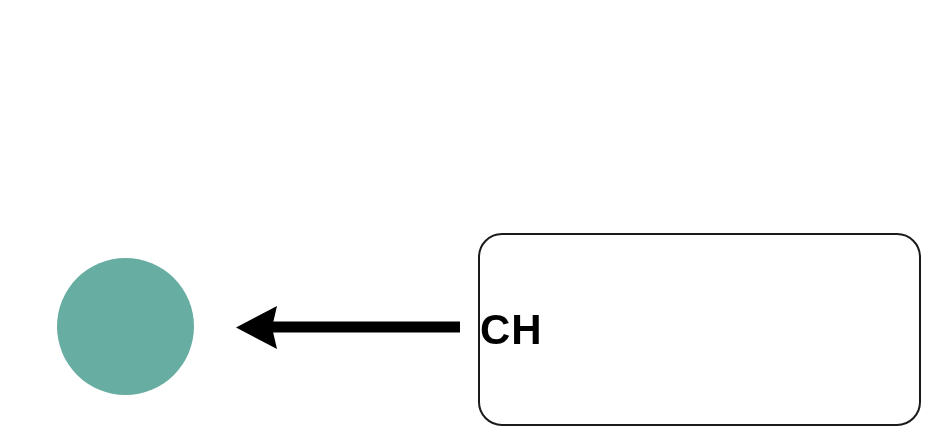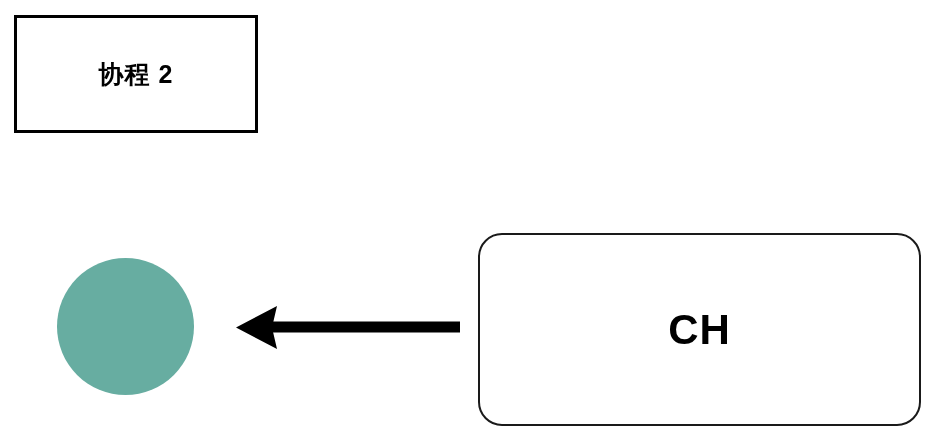--- a/index.html
+++ b/index.html
@@ -59,21 +59,20 @@
     left: 478px;
     top: 233px;
     width: 443px;
     height: 193px;
     box-sizing: border-box;
     background: #ffffff;
     border: 2.5px solid #1a1a1a;
     border-radius: 24px;
     display: flex;
     align-items: center;
-    justify-content: center;
   }
   .node-round .label {
     font-size: 42px;
     font-weight: bold;
     color: #000000;
     letter-spacing: 1px;
     line-height: 1;
     white-space: nowrap;
     user-select: none;
   }
@@ -98,23 +97,20 @@
     white-space: nowrap;
     user-select: none;
     pointer-events: none;
   }
 </style>
 </head>
 <body>
 
 <div id="canvas">
 
-  <div class="node-rect">
-    <span class="label">协程 2</span>
-  </div>
 
   <div class="node-circle"></div>
 
   <div class="edge-arrow">
     <svg width="230" height="60" viewBox="0 0 230 60" xmlns="http://www.w3.org/2000/svg">
 
       <rect x="38" y="23.5" width="190" height="11" fill="#000000"></rect>
 
       <polygon points="4,29.5 45,8 40,29.5 45,51" fill="#000000"></polygon>
     </svg>

